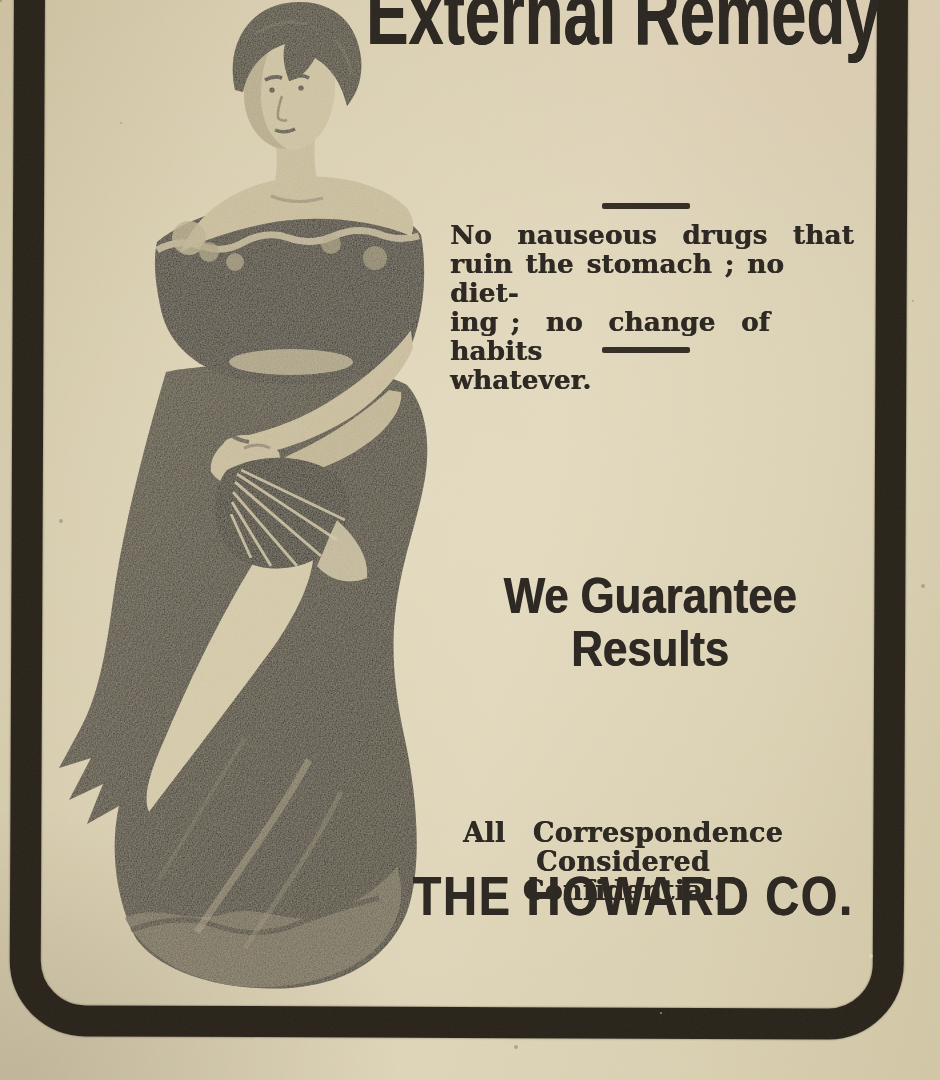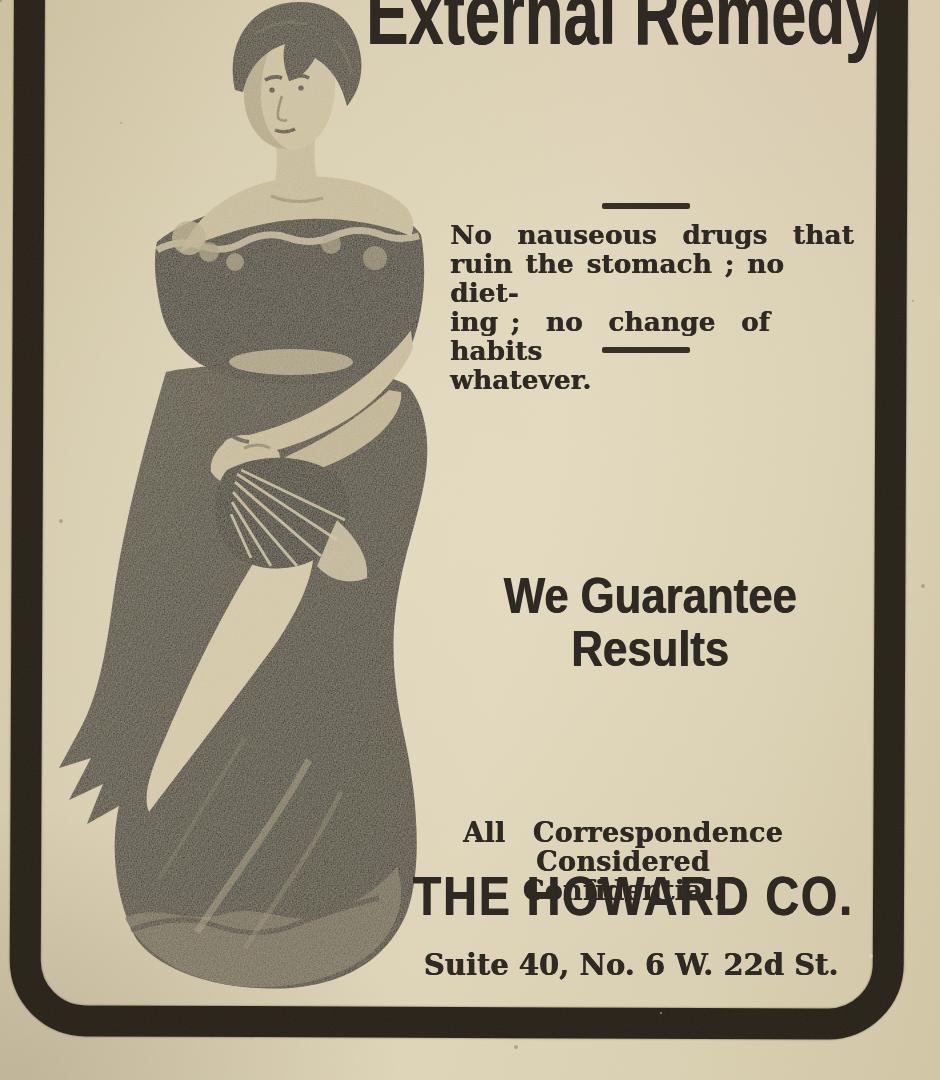--- a/index.html
+++ b/index.html
@@ -215,21 +215,20 @@
 
 
   <h2 class="gothic guarantee">We Guarantee
 Results</h2>
 
 
   <div class="conf">All  Correspondence  Considered
 Confidential.</div>
 
   <div class="gothic company">THE HOWARD CO.</div>
-  <div class="addr">Suite 40, No. 6 W. 22d St.</div>
 
   <svg class="grain" width="940" height="1080">
     <filter id="pageNoise">
         <feTurbulence type="fractalNoise" baseFrequency="0.5" numOctaves="2"></feTurbulence>
       </filter>
     <rect width="940" height="1080" filter="url(#pageNoise)"></rect>
   </svg>
 </div>
 
 </body></html>

